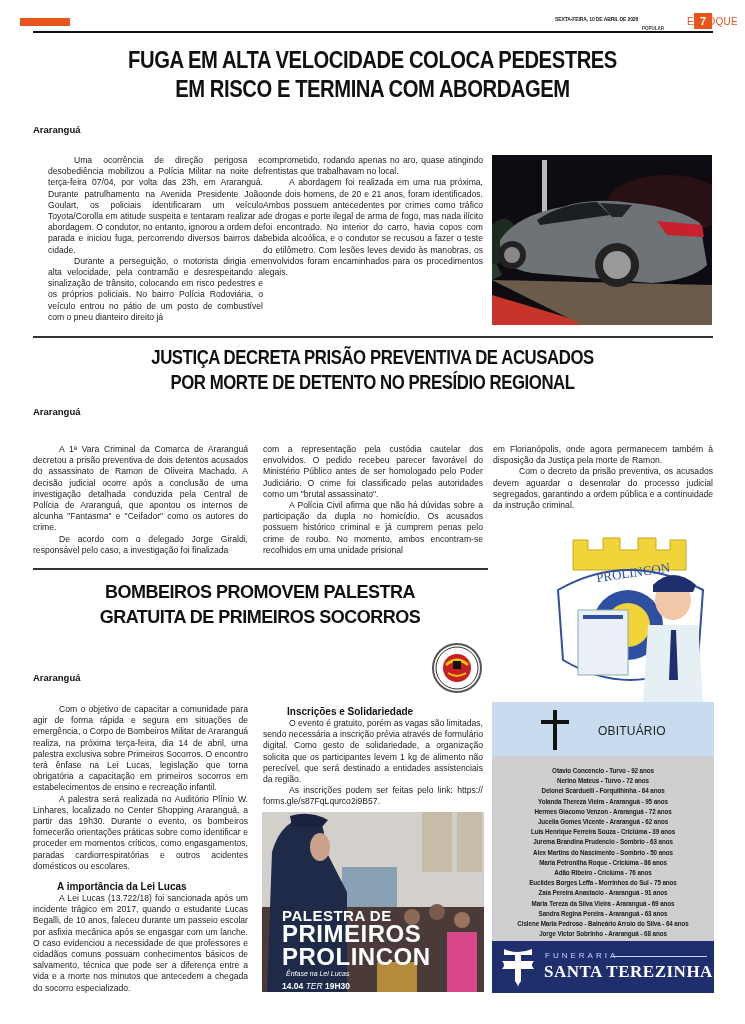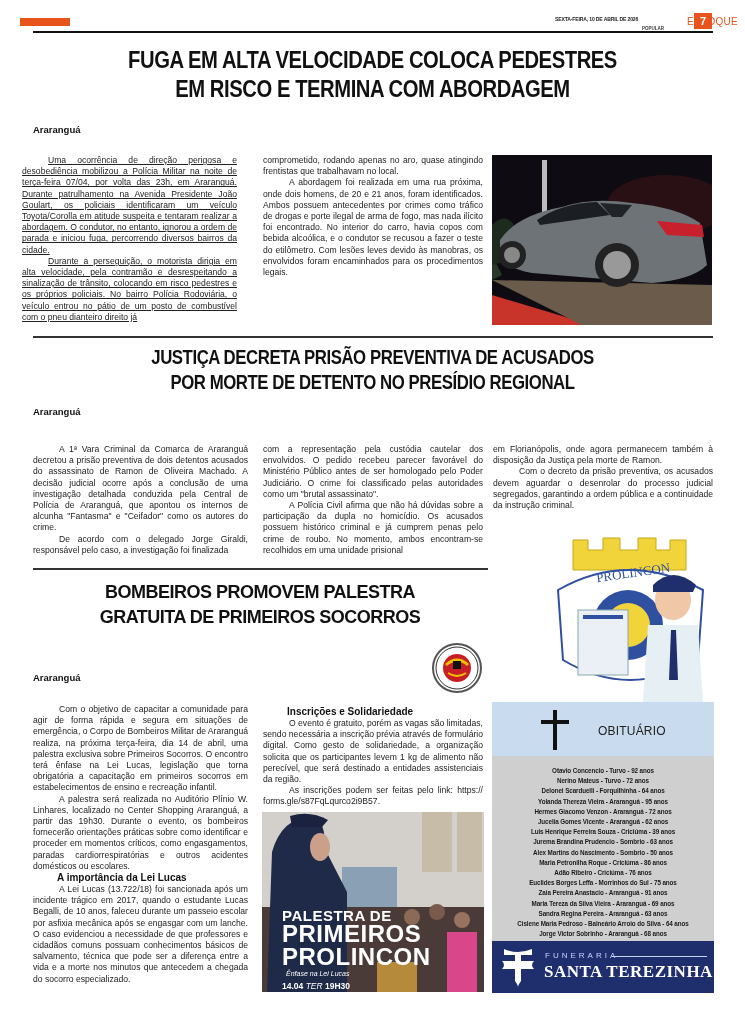--- a/index.html
+++ b/index.html
@@ -67,21 +67,21 @@
 </div>
 <div class="abs hdr-page">7</div>
 <div class="abs hdr-line"></div>
 
 <div class="abs headline h1">
   <div>FUGA EM ALTA VELOCIDADE COLOCA PEDESTRES</div>
   <div>EM RISCO E TERMINA COM ABORDAGEM</div>
 </div>
 <div class="abs dateline" style="left:33px;top:124px;">Araranguá</div>
 
-<div class="abs col" style="left:22px;top:155px;width:215px;text-decoration:underline;">
+<div class="abs col" style="left:48px;top:155px;width:215px;">
   <p>Uma ocorrência de direção perigosa e desobediência mobilizou a Polícia Militar na noite de terça-feira 07/04, por volta das 23h, em Araranguá. Durante patrulhamento na Avenida Presidente João Goulart, os policiais identificaram um veículo Toyota/Corolla em atitude suspeita e tentaram realizar a abordagem. O condutor, no entanto, ignorou a ordem de parada e iniciou fuga, percorrendo diversos bairros da cidade.</p>
   <p><span>Durante a perseguição, o motorista dirigia em alta velocidade, pela contramão e desrespeitando a sinalização de trânsito, colocando em risco pedestres e os próprios policiais. No bairro Polícia Rodoviária, o veículo entrou no pátio de um posto de combustível com o pneu dianteiro direito já</span></p>
 </div>
 <div class="abs col" style="left:263px;top:155px;width:220px;">
   <p style="text-indent:0"><span>comprometido, rodando apenas no aro, quase atingindo frentistas que trabalhavam no local.</span></p>
   <p>A abordagem foi realizada em uma rua próxima, onde dois homens, de 20 e 21 anos, foram identificados. Ambos possuem antecedentes por crimes como tráfico de drogas e porte ilegal de arma de fogo, mas nada ilícito foi encontrado. No interior do carro, havia copos com bebida alcoólica, e o condutor se recusou a fazer o teste do etilômetro. Com lesões leves devido às manobras, os envolvidos foram encaminhados para os procedimentos legais.</p>
 </div>
 
 <div class="abs car">
   <svg width="220" height="170" viewBox="0 0 220 170">
@@ -137,21 +137,21 @@
     <circle cx="23" cy="23" r="14" fill="#c62026"></circle>
     <path d="M12 20 Q23 10 34 20" stroke="#f2c200" stroke-width="3" fill="none"></path>
     <rect x="19" y="16" width="8" height="8" fill="#111"></rect>
     <path d="M14 28 Q23 34 32 28" stroke="#f2c200" stroke-width="2" fill="none"></path>
   </svg>
 </div>
 
 <div class="abs col" style="left:33px;top:704px;width:215px;">
   <p>Com o objetivo de capacitar a comunidade para agir de forma rápida e segura em situações de emergência, o Corpo de Bombeiros Militar de Araranguá realiza, na próxima terça-feira, dia 14 de abril, uma palestra exclusiva sobre Primeiros Socorros. O encontro terá ênfase na Lei Lucas, legislação que torna obrigatória a capacitação em primeiros socorros em estabelecimentos de ensino e recreação infantil.</p>
   <p>A palestra será realizada no Auditório Plínio W. Linhares, localizado no Center Shopping Araranguá, a partir das 19h30. Durante o evento, os bombeiros fornecerão orientações práticas sobre como identificar e proceder em momentos críticos, como engasgamentos, paradas cardiorrespiratórias e outros acidentes domésticos ou escolares.</p>
-  <h4 style="">A importância da Lei Lucas</h4>
+  <h4 style="margin-top:9px;">A importância da Lei Lucas</h4>
   <p>A Lei Lucas (13.722/18) foi sancionada após um incidente trágico em 2017, quando o estudante Lucas Begalli, de 10 anos, faleceu durante um passeio escolar por asfixia mecânica após se engasgar com um lanche. O caso evidenciou a necessidade de que professores e cidadãos comuns possuam conhecimentos básicos de salvamento, técnica que pode ser a diferença entre a vida e a morte nos minutos que antecedem a chegada do socorro especializado.</p>
 </div>
 <div class="abs col" style="left:263px;top:706px;width:220px;">
   <h4>Inscrições e Solidariedade</h4>
   <p>O evento é gratuito, porém as vagas são limitadas, sendo necessária a inscrição prévia através de formulário digital. Como gesto de solidariedade, a organização solicita que os participantes levem 1 kg de alimento não perecível, que será destinado a entidades assistenciais da região.</p>
   <p>As inscrições podem ser feitas pelo link: https:// forms.gle/s87FqLqurco2i9B57.</p>
 </div>
 
 <div class="abs poster">
   <svg class="abs" style="left:0;top:0" width="222" height="180" viewBox="0 0 222 180">

